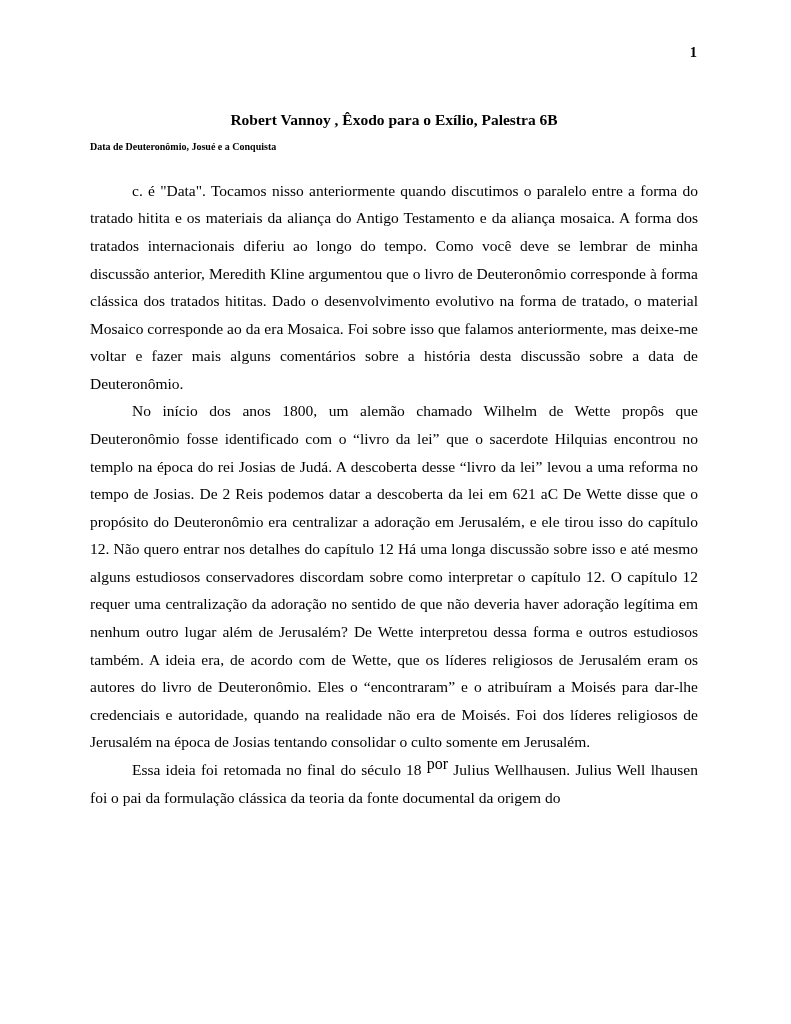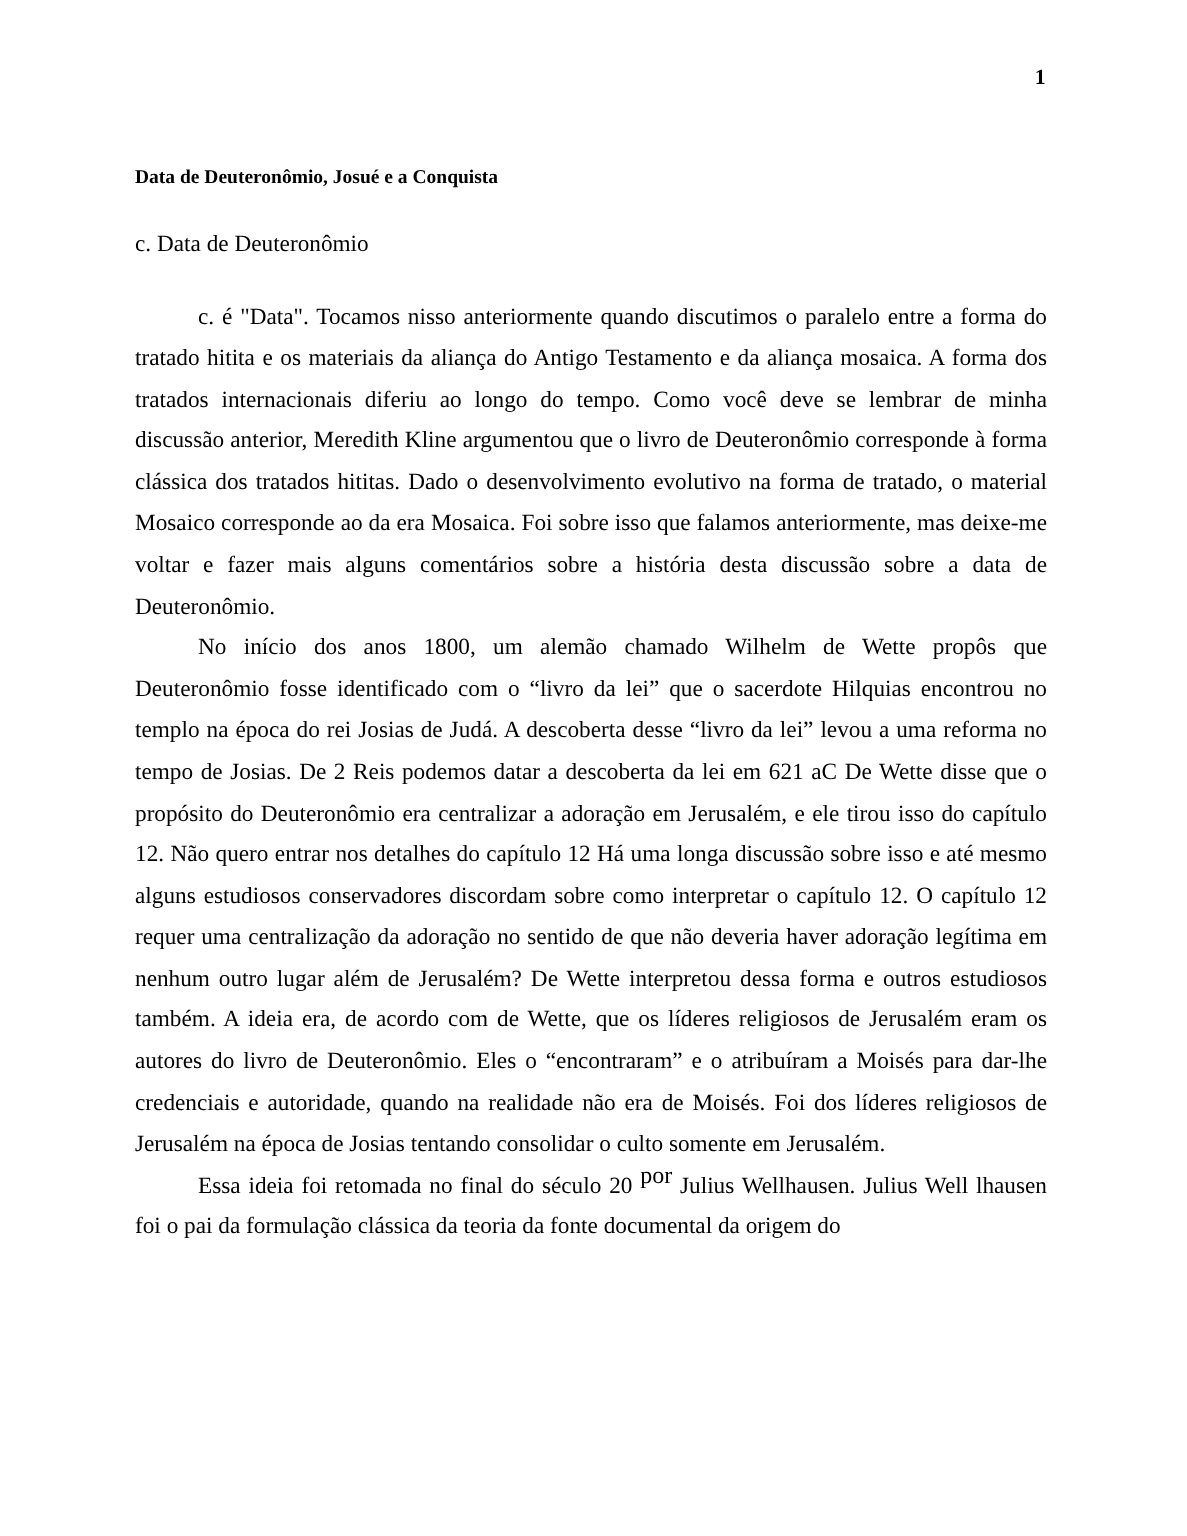--- a/index.html
+++ b/index.html
@@ -40,21 +40,21 @@
   .title-line-1 {
     text-align: center;
     font-weight: bold;
     font-size: 15.5px;
     line-height: 1.6;
     margin: 0 0 6px 0;
   }
   .title-line-2 {
     text-align: left;
     font-weight: bold;
-    font-size: 13px;
+    font-size: 10px;
     line-height: 1.6;
     margin: 0 0 22px 0;
   }
   .section-head {
     font-size: 15.5px;
     line-height: 1.6;
     margin: 0 0 22px 0;
     text-align: left;
   }
   p.body-para {
@@ -73,25 +73,25 @@
 </style>
 </head>
 <body>
 
 <div class="page">
 
   <div class="page-number">1</div>
 
   <div class="content">
 
+    <div class="title-line-1">Robert Vannoy , Êxodo para o Exílio, Palestra 6B</div>
 
     <div class="title-line-2">Data de Deuteronômio, Josué e a Conquista</div>
 
-    <div class="section-head">c. Data de Deuteronômio</div>
 
     <p class="body-para">c. é "Data". Tocamos nisso anteriormente quando discutimos o paralelo entre a forma do tratado hitita e os materiais da aliança do Antigo Testamento e da aliança mosaica. A forma dos tratados internacionais diferiu ao longo do tempo. Como você deve se lembrar de minha discussão anterior, Meredith Kline argumentou que o livro de Deuteronômio corresponde à forma clássica dos tratados hititas. Dado o desenvolvimento evolutivo na forma de tratado, o material Mosaico corresponde ao da era Mosaica. Foi sobre isso que falamos anteriormente, mas deixe-me voltar e fazer mais alguns comentários sobre a história desta discussão sobre a data de Deuteronômio.</p>
 
     <p class="body-para">No início dos anos 1800, um alemão chamado Wilhelm de Wette propôs que Deuteronômio fosse identificado com o “livro da lei” que o sacerdote Hilquias encontrou no templo na época do rei Josias de Judá. A descoberta desse “livro da lei” levou a uma reforma no tempo de Josias. De 2 Reis podemos datar a descoberta da lei em 621 aC De Wette disse que o propósito do Deuteronômio era centralizar a adoração em Jerusalém, e ele tirou isso do capítulo 12. Não quero entrar nos detalhes do capítulo 12 Há uma longa discussão sobre isso e até mesmo alguns estudiosos conservadores discordam sobre como interpretar o capítulo 12. O capítulo 12 requer uma centralização da adoração no sentido de que não deveria haver adoração legítima em nenhum outro lugar além de Jerusalém? De Wette interpretou dessa forma e outros estudiosos também. A ideia era, de acordo com de Wette, que os líderes religiosos de Jerusalém eram os autores do livro de Deuteronômio. Eles o “encontraram” e o atribuíram a Moisés para dar-lhe credenciais e autoridade, quando na realidade não era de Moisés. Foi dos líderes religiosos de Jerusalém na época de Josias tentando consolidar o culto somente em Jerusalém.</p>
 
-    <p class="body-para"><span>Essa ideia foi retomada no final do século 20 </span><sup class="inline-sup">por</sup><span> Julius Wellhausen. Julius Well lhausen foi o pai da formulação clássica da teoria da fonte documental da origem do</span></p>
+    <p class="body-para"><span>Essa ideia foi retomada no final do século 18 </span><sup class="inline-sup">por</sup><span> Julius Wellhausen. Julius Well lhausen foi o pai da formulação clássica da teoria da fonte documental da origem do</span></p>
 
   </div>
 </div>
 
 </body></html>

